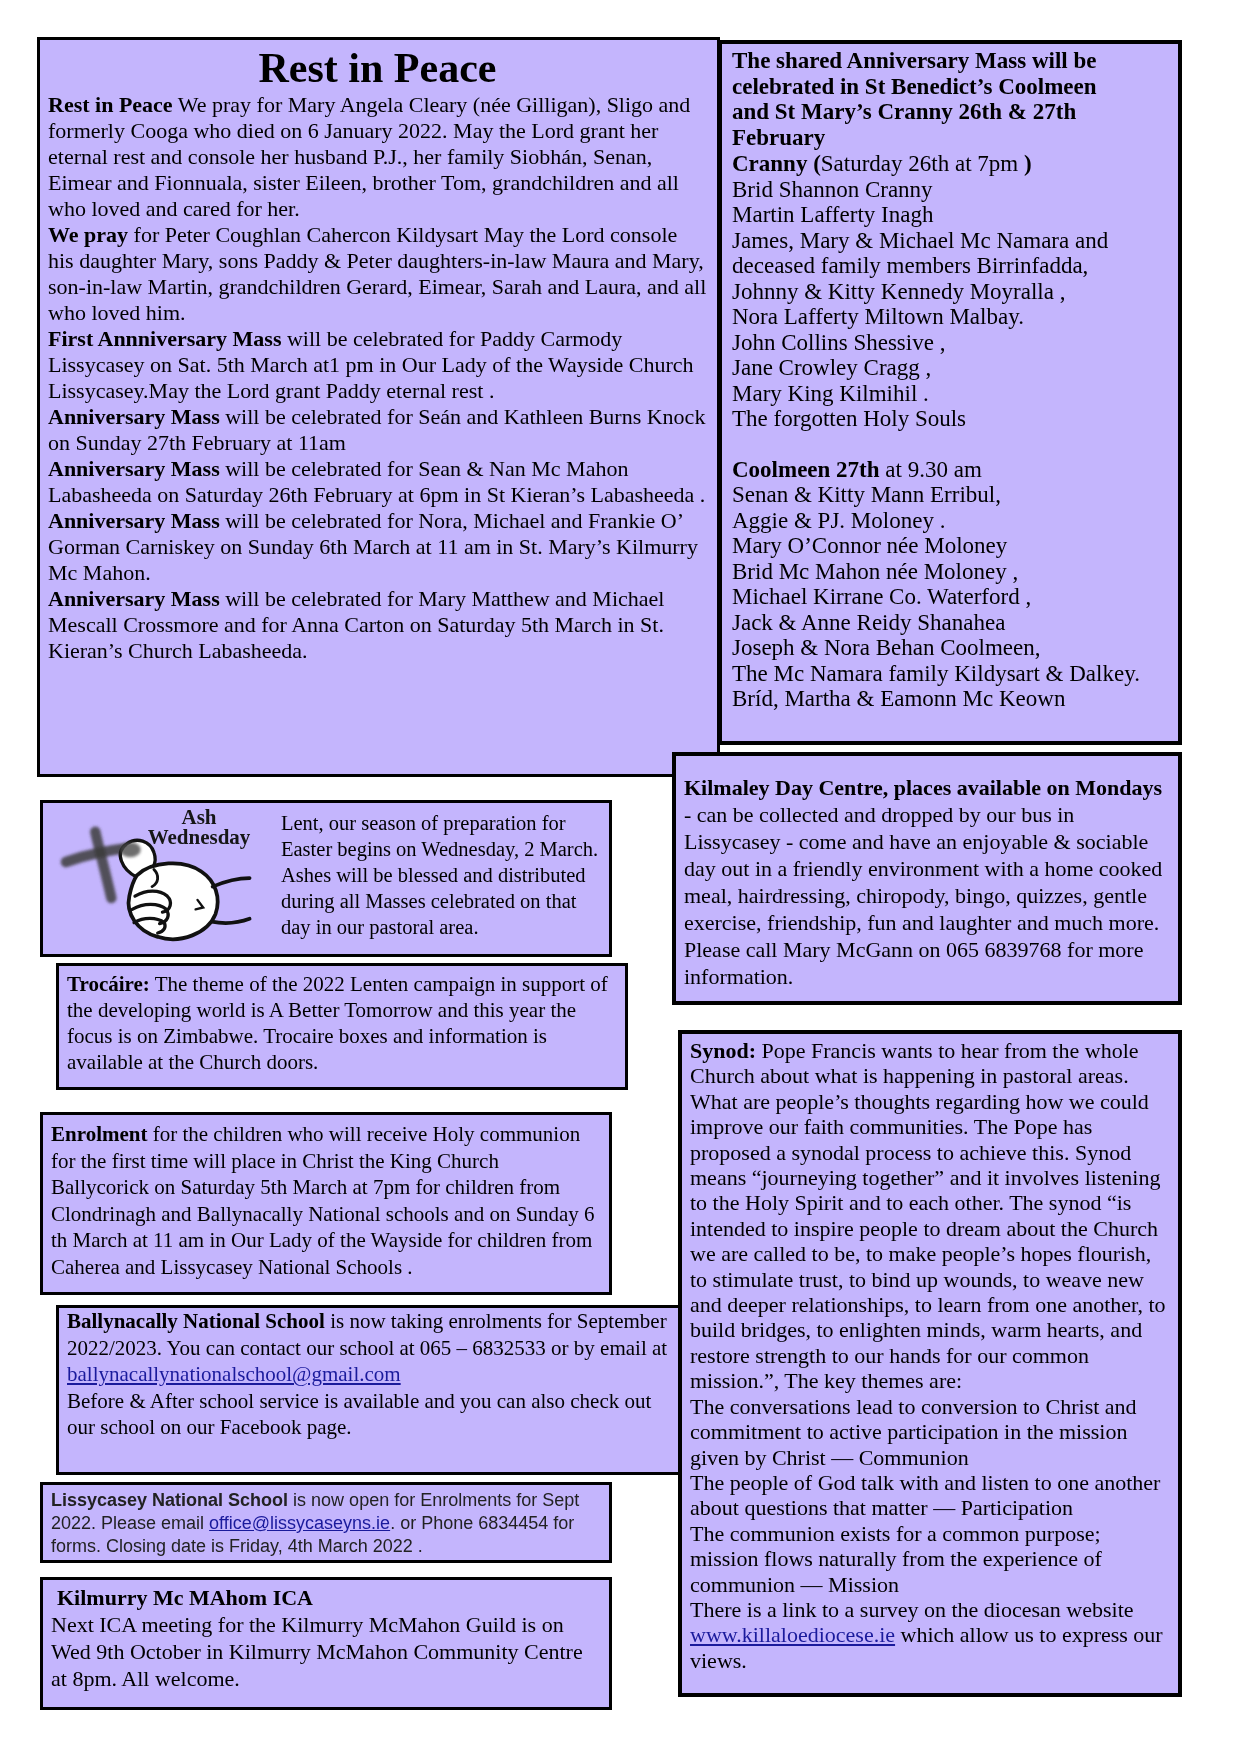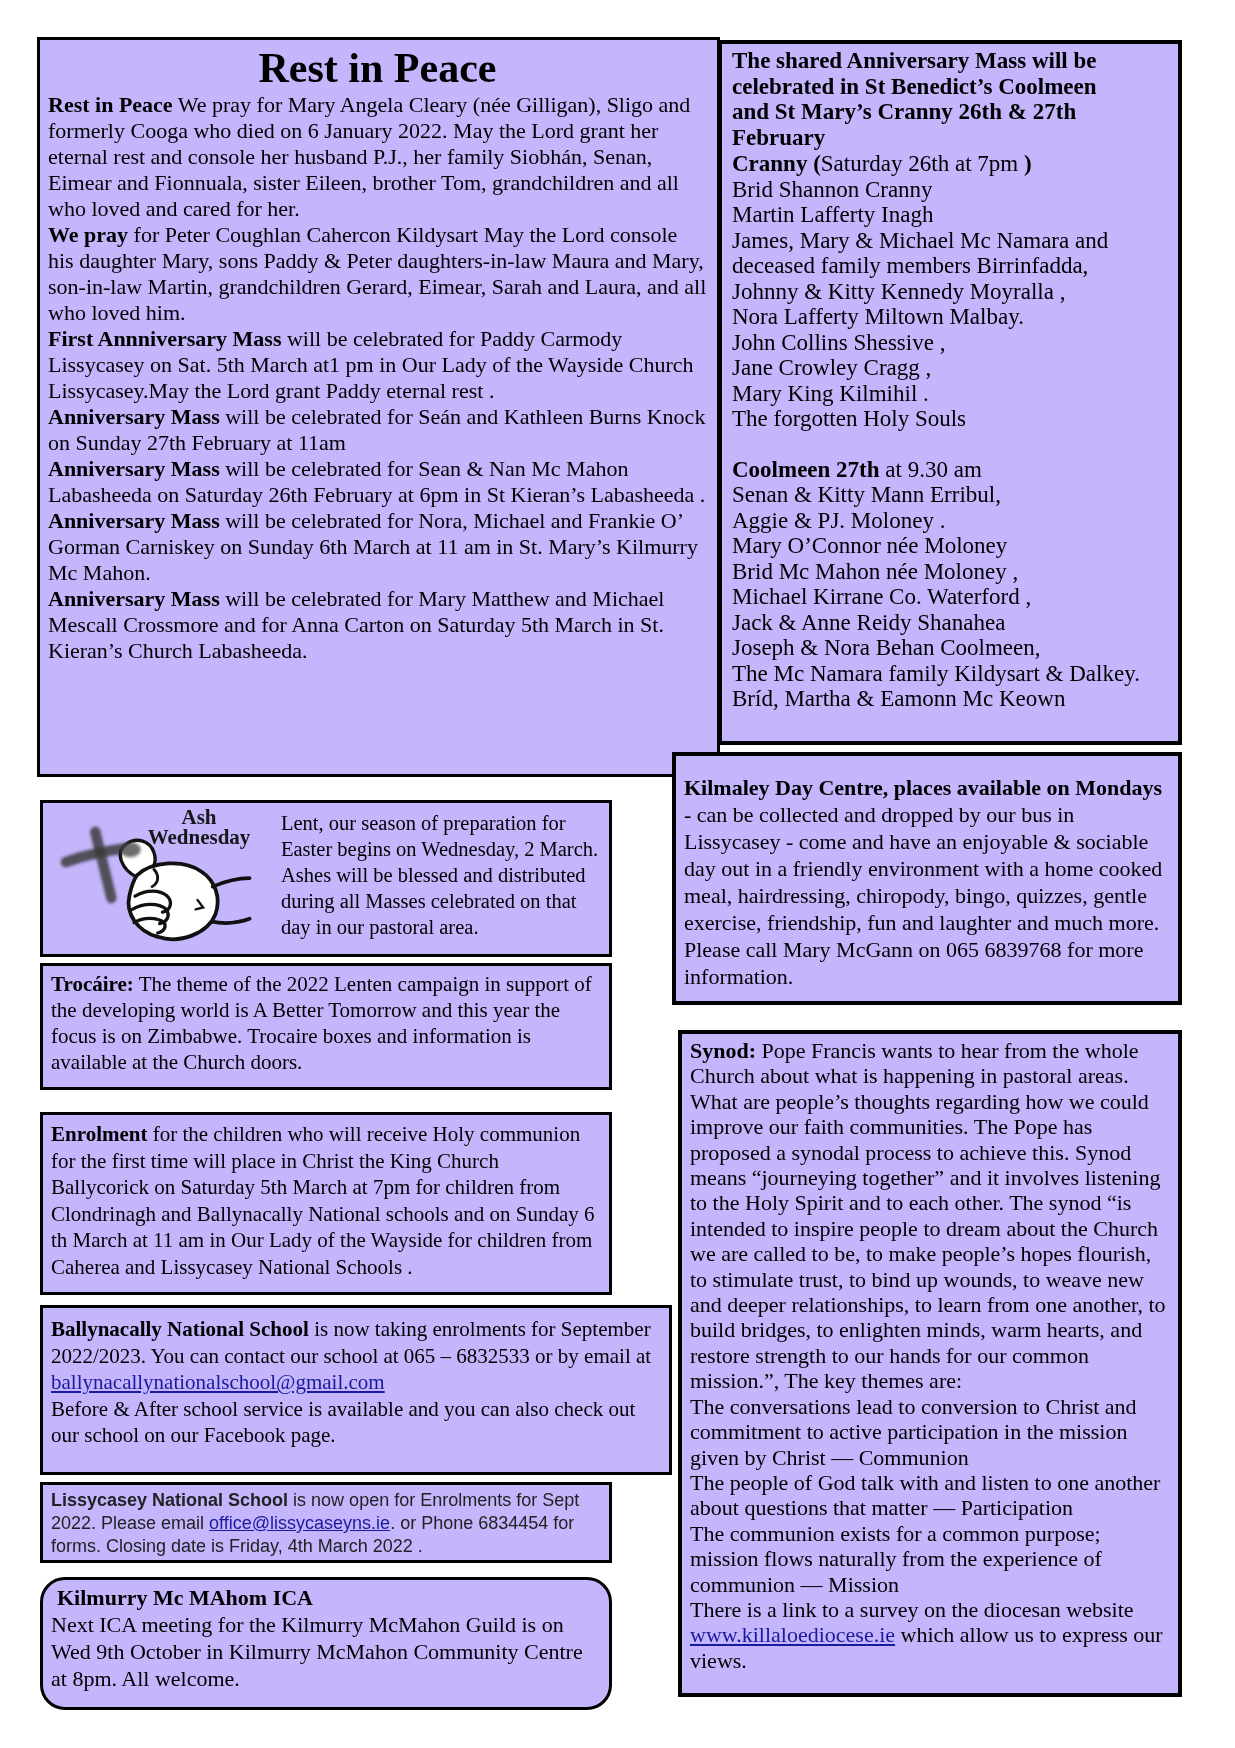--- a/index.html
+++ b/index.html
@@ -25,31 +25,31 @@
 
   
   .ash{left:40px;top:800px;width:572px;height:157px;}
   .ash-inner{position:relative;width:100%;height:100%;}
   .ash-art{position:absolute;left:4px;top:6px;width:212px;height:142px;}
   .ash-label{position:absolute;left:96px;top:4px;width:120px;text-align:center;
              font-weight:bold;font-size:21px;line-height:20px;color:#161616;}
   .ash-text{position:absolute;left:238px;top:7px;width:322px;font-size:20.5px;line-height:26px;}
 
   
-  .troc{left:40px;top:963px;width:572px;height:127px;padding:5px 8px;font-size:21px;line-height:26px;}
+  .troc{left:56px;top:963px;width:572px;height:127px;padding:5px 8px;font-size:21px;line-height:26px;}
   .enr{left:40px;top:1112px;width:572px;height:183px;padding:6px 8px;font-size:21px;line-height:26.5px;}
-  .bal{left:40px;top:1305px;width:632px;height:170px;padding:8px 8px;font-size:21px;line-height:26.5px;}
+  .bal{left:56px;top:1305px;width:632px;height:170px;padding:0 8px;font-size:21px;line-height:26.5px;}
   .bal .link{display:block;}
 
   
   .lis{left:40px;top:1482px;width:572px;height:81px;padding:4px 8px;
        font-family:"Liberation Sans","DejaVu Sans",sans-serif;font-size:18px;line-height:23px;color:#222;}
 
   
-  .kil{left:40px;top:1577px;width:572px;height:133px;padding:4px 8px;font-size:22px;line-height:27px;border-radius:25px;}
+  .kil{left:40px;top:1577px;width:572px;height:133px;padding:4px 8px;font-size:22px;line-height:27px;}
   .kil-title{font-weight:bold;padding-left:6px;}
 
   
   .kmy{left:672px;top:752px;width:510px;height:253px;padding:18px 8px;border-width:4px;
        font-size:22px;line-height:27px;}
 
   
   .syn{left:678px;top:1030px;width:504px;height:667px;padding:4px 8px;border-width:4px;
        font-size:22px;line-height:25.4px;}
 </style>

